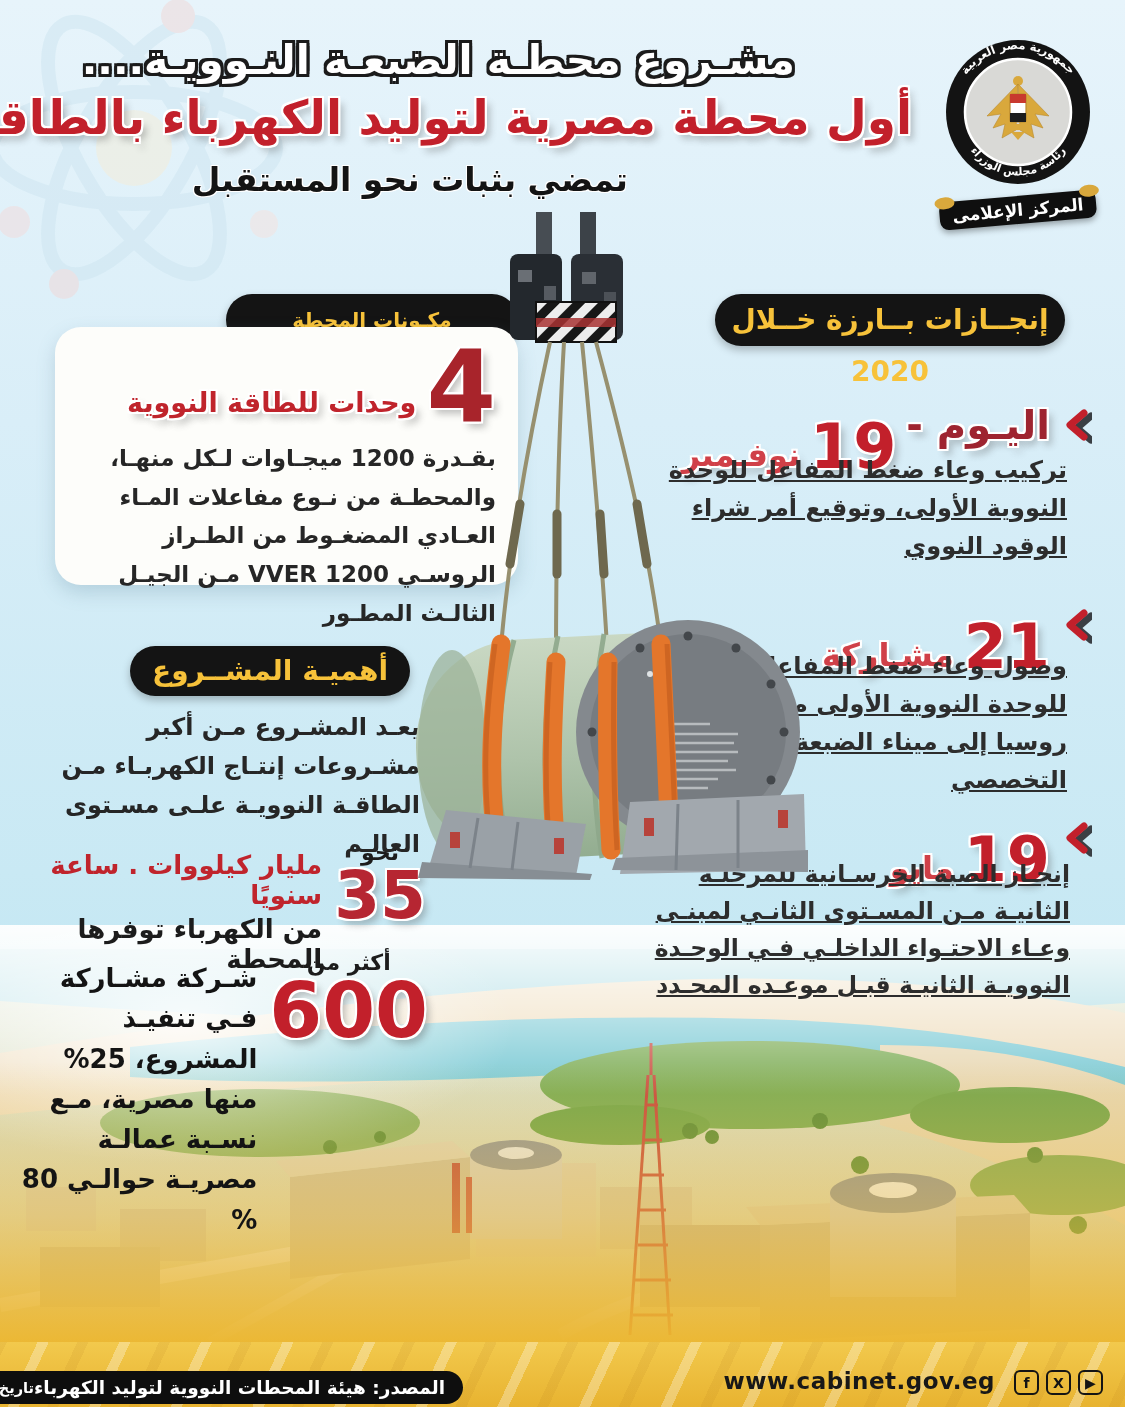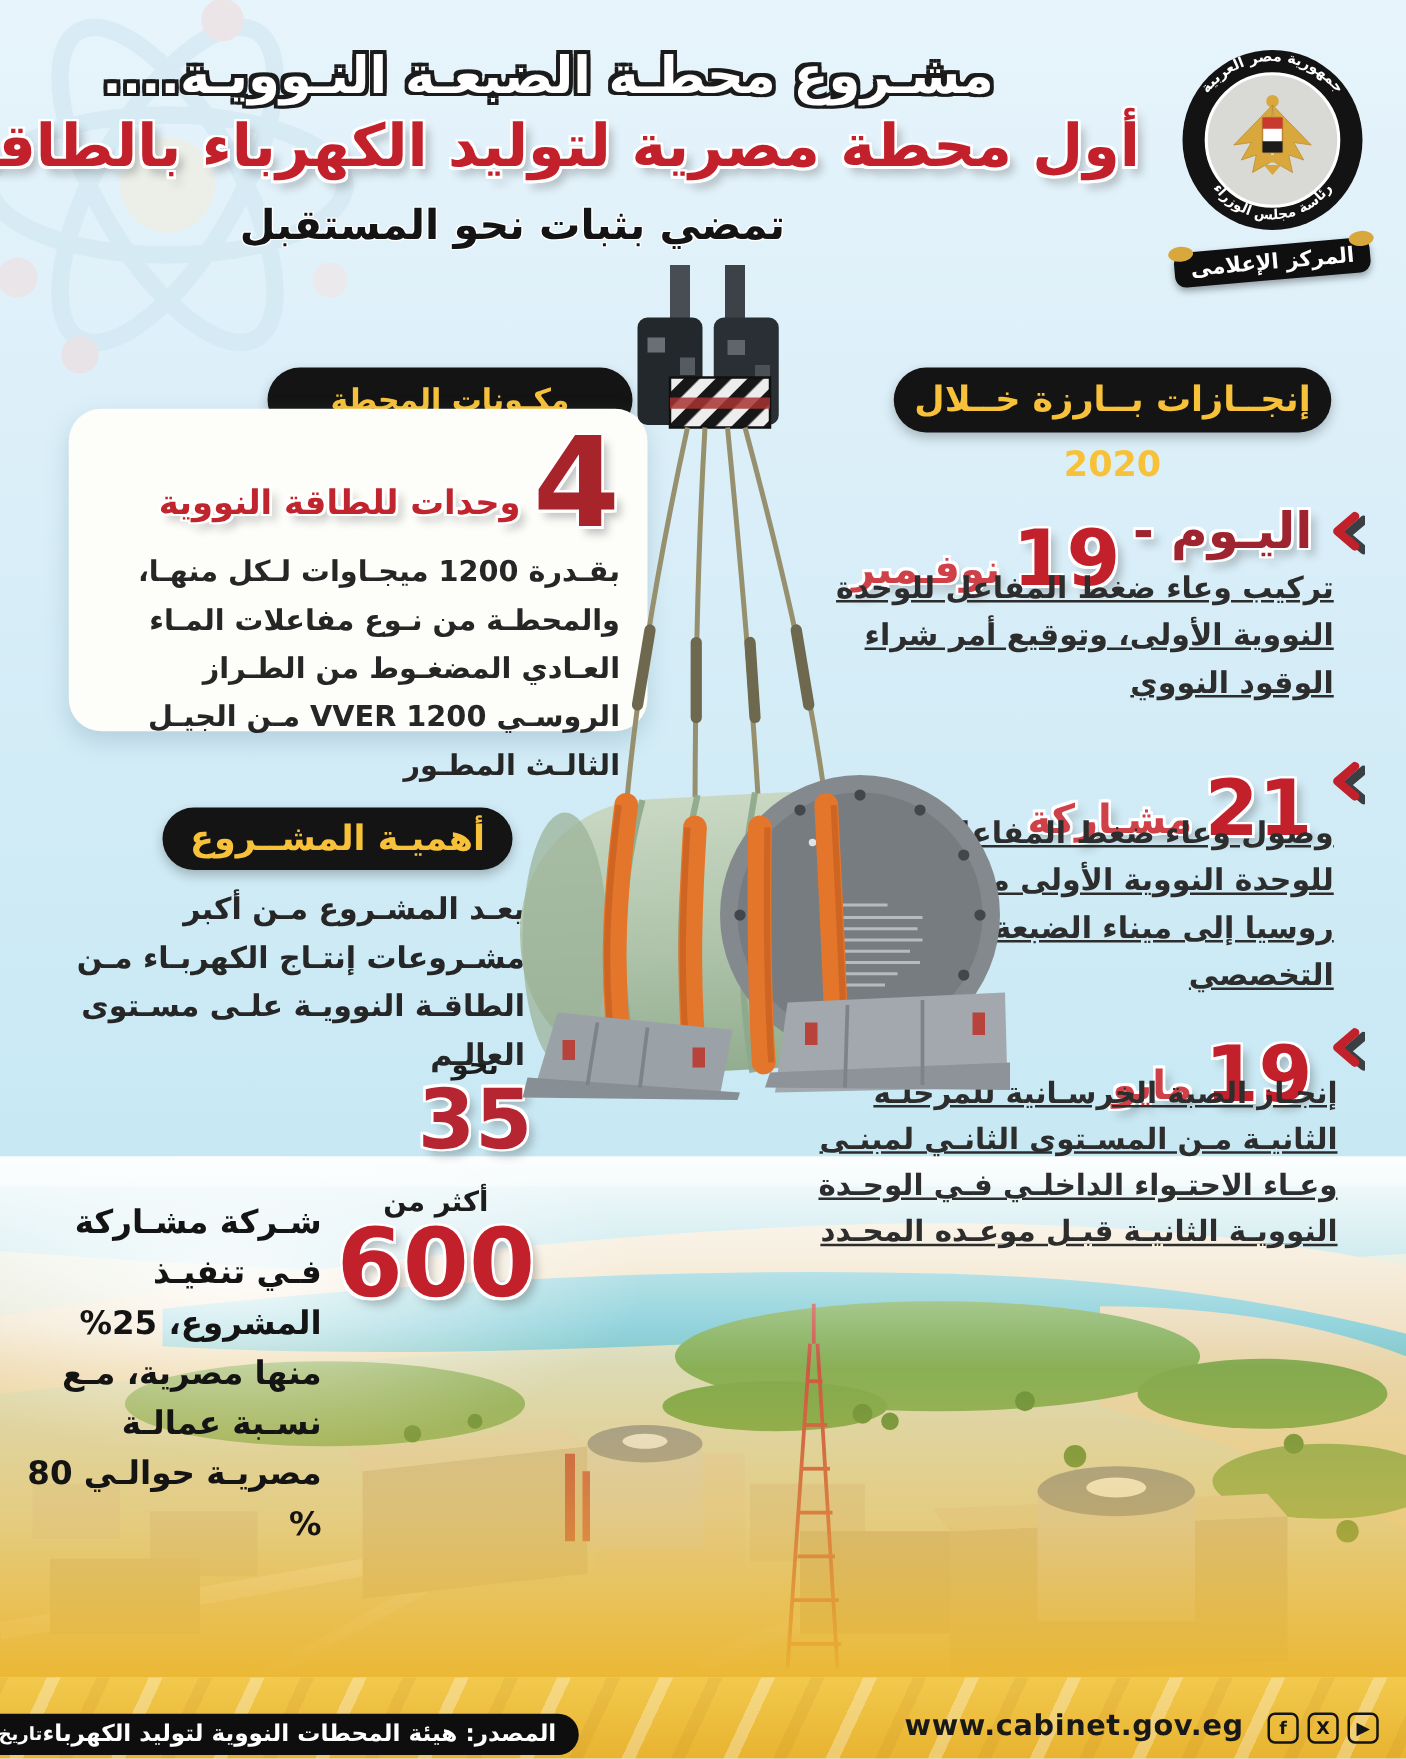--- a/index.html
+++ b/index.html
@@ -29,21 +29,21 @@
   .logo-banner{position:absolute;left:50%;bottom:2px;transform:translateX(-50%) rotate(-5deg);
     background:#0f0f0f;color:#fff;font-size:17px;font-weight:700;padding:4px 13px;
     border-radius:9px;white-space:nowrap;box-shadow:0 3px 6px rgba(0,0,0,.35);}
   .logo-banner::before,.logo-banner::after{content:"";position:absolute;top:-5px;width:20px;height:12px;
     background:#d9a83c;border-radius:50%;z-index:-1;}
   .logo-banner::before{left:-4px;} .logo-banner::after{right:-4px;}
 
   
   .pill{background:#141414;color:#f7c23a;font-weight:800;text-align:center;
     border-radius:27px;box-shadow:0 4px 9px rgba(0,0,0,.25);}
-  .pill-components{left:214px;top:294px;width:292px;height:52px;line-height:52px;font-size:24px;}
+  .pill-components{left:226px;top:294px;width:292px;height:52px;line-height:52px;font-size:20px;}
   .pill-achievements{right:60px;top:294px;width:350px;height:52px;line-height:52px;font-size:28px;}
   .pill-importance{left:130px;top:646px;width:280px;height:50px;line-height:50px;font-size:28px;}
 
   
   .card{left:55px;top:327px;width:463px;height:258px;background:#fdfdfa;border-radius:26px;
     box-shadow:0 8px 18px rgba(90,130,150,.25);box-sizing:border-box;padding:14px 22px 10px;}
   .card-top{display:flex;align-items:flex-start;gap:10px;margin-top:2px;}
   .count{font-size:100px;line-height:.88;font-weight:800;color:#a8242b;}
   .count-label{margin-top:44px;font-size:27px;font-weight:700;color:#c0242c;}
   .card-body{margin-top:8px;font-size:23px;font-weight:600;color:#262626;line-height:1.68;text-align:right;}
@@ -383,20 +383,24 @@
   <div class="abs t-body t3-body">إنجـاز الصبة الخرسـانية للمرحلـة الثانيـة مـن المسـتوى الثانـي لمبنـى وعـاء الاحتـواء الداخلـي فـي الوحـدة النوويـة الثانيـة قبـل موعـده المحـدد</div>
 
   <div class="abs pill pill-importance">أهميـة المشــروع</div>
   <div class="abs importance-body">يعـد المشـروع مـن أكبر مشـروعات إنتـاج الكهربـاء مـن الطاقـة النوويـة علـى مسـتوى العالـم</div>
 
   <div class="abs stat stat-35">
     <div class="qcol">
       <span class="qualifier">نحو</span>
       <span class="bignum ow">35</span>
     </div>
+    <div class="lines">
+      <div class="line-red">مليار كيلووات . ساعة سنويًا</div>
+      <div class="line-black">من الكهرباء توفرها المحطة</div>
+    </div>
   </div>
 
   <div class="abs stat stat-600">
     <div class="qcol">
       <span class="qualifier">أكثر من</span>
       <span class="bignum ow">600</span>
     </div>
     <div class="desc">شـركة مشـاركة فـي تنفيـذ المشروع، 25% منها مصرية، مـع نسـبة عمالـة مصريـة حوالـي 80 %</div>
   </div>
 

